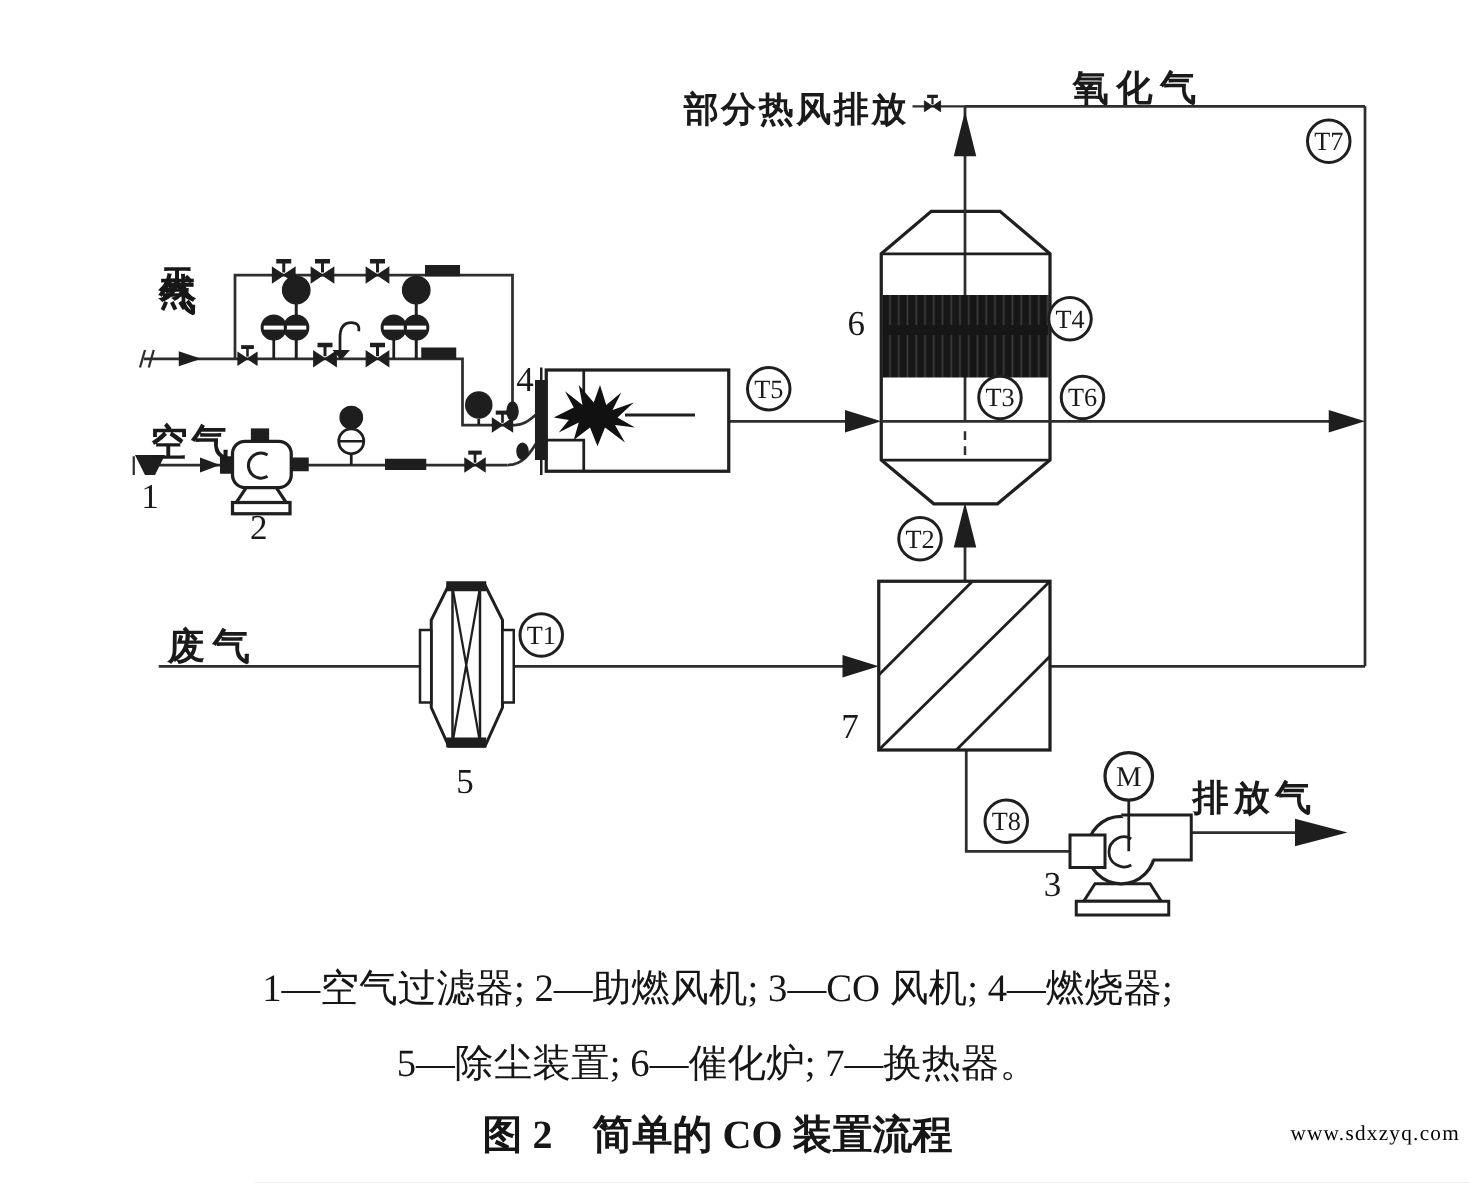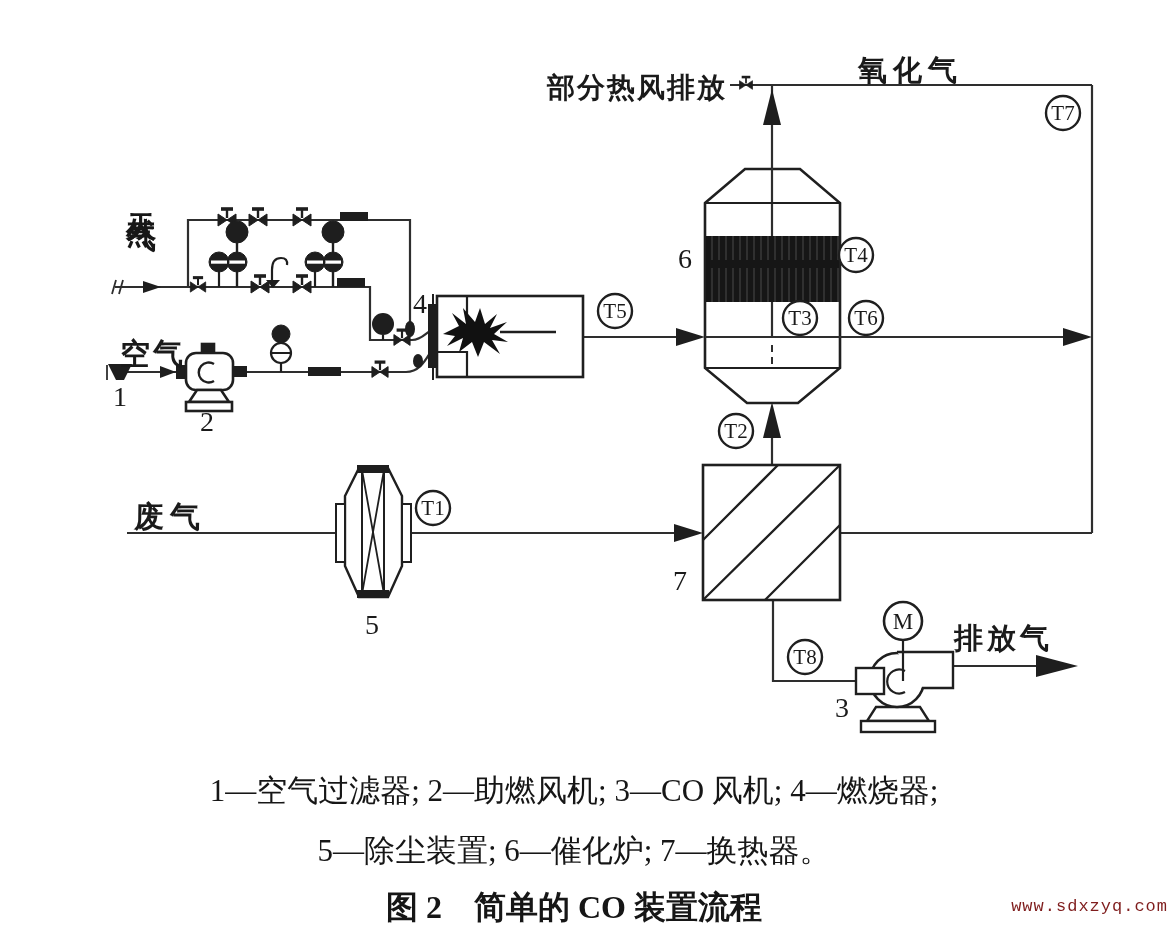--- a/index.html
+++ b/index.html
@@ -13,22 +13,22 @@
   .vlabel{
     position:absolute;left:126px;top:190px;
     writing-mode:vertical-rl;text-orientation:upright;
     font-size:30px;font-weight:700;letter-spacing:4px;line-height:1;color:#171717;
   }
   .caption{position:absolute;width:100%;text-align:center;color:#161616;transform:translateX(-14px);}
   .cap1{top:770px;font-size:31px;}
   .cap2{top:830px;font-size:31px;}
   .cap3{top:886px;font-size:32px;font-weight:700;}
   .watermark{
-    position:absolute;right:8px;top:897px;font-size:17px;color:#7f1d1d;
-    font-family:Liberation Mono, monospace;letter-spacing:1px;
+    position:absolute;right:8px;top:897px;font-size:17px;color:#000000;
+    font-family:Liberation Serif, serif;letter-spacing:1px;
   }
 </style>
 </head>
 <body>
 
 <div class="stage">
 
 <svg width="1176" height="946" viewBox="0 0 1176 946">
   <defs>
     <pattern id="cat" width="7" height="66" patternUnits="userSpaceOnUse">

